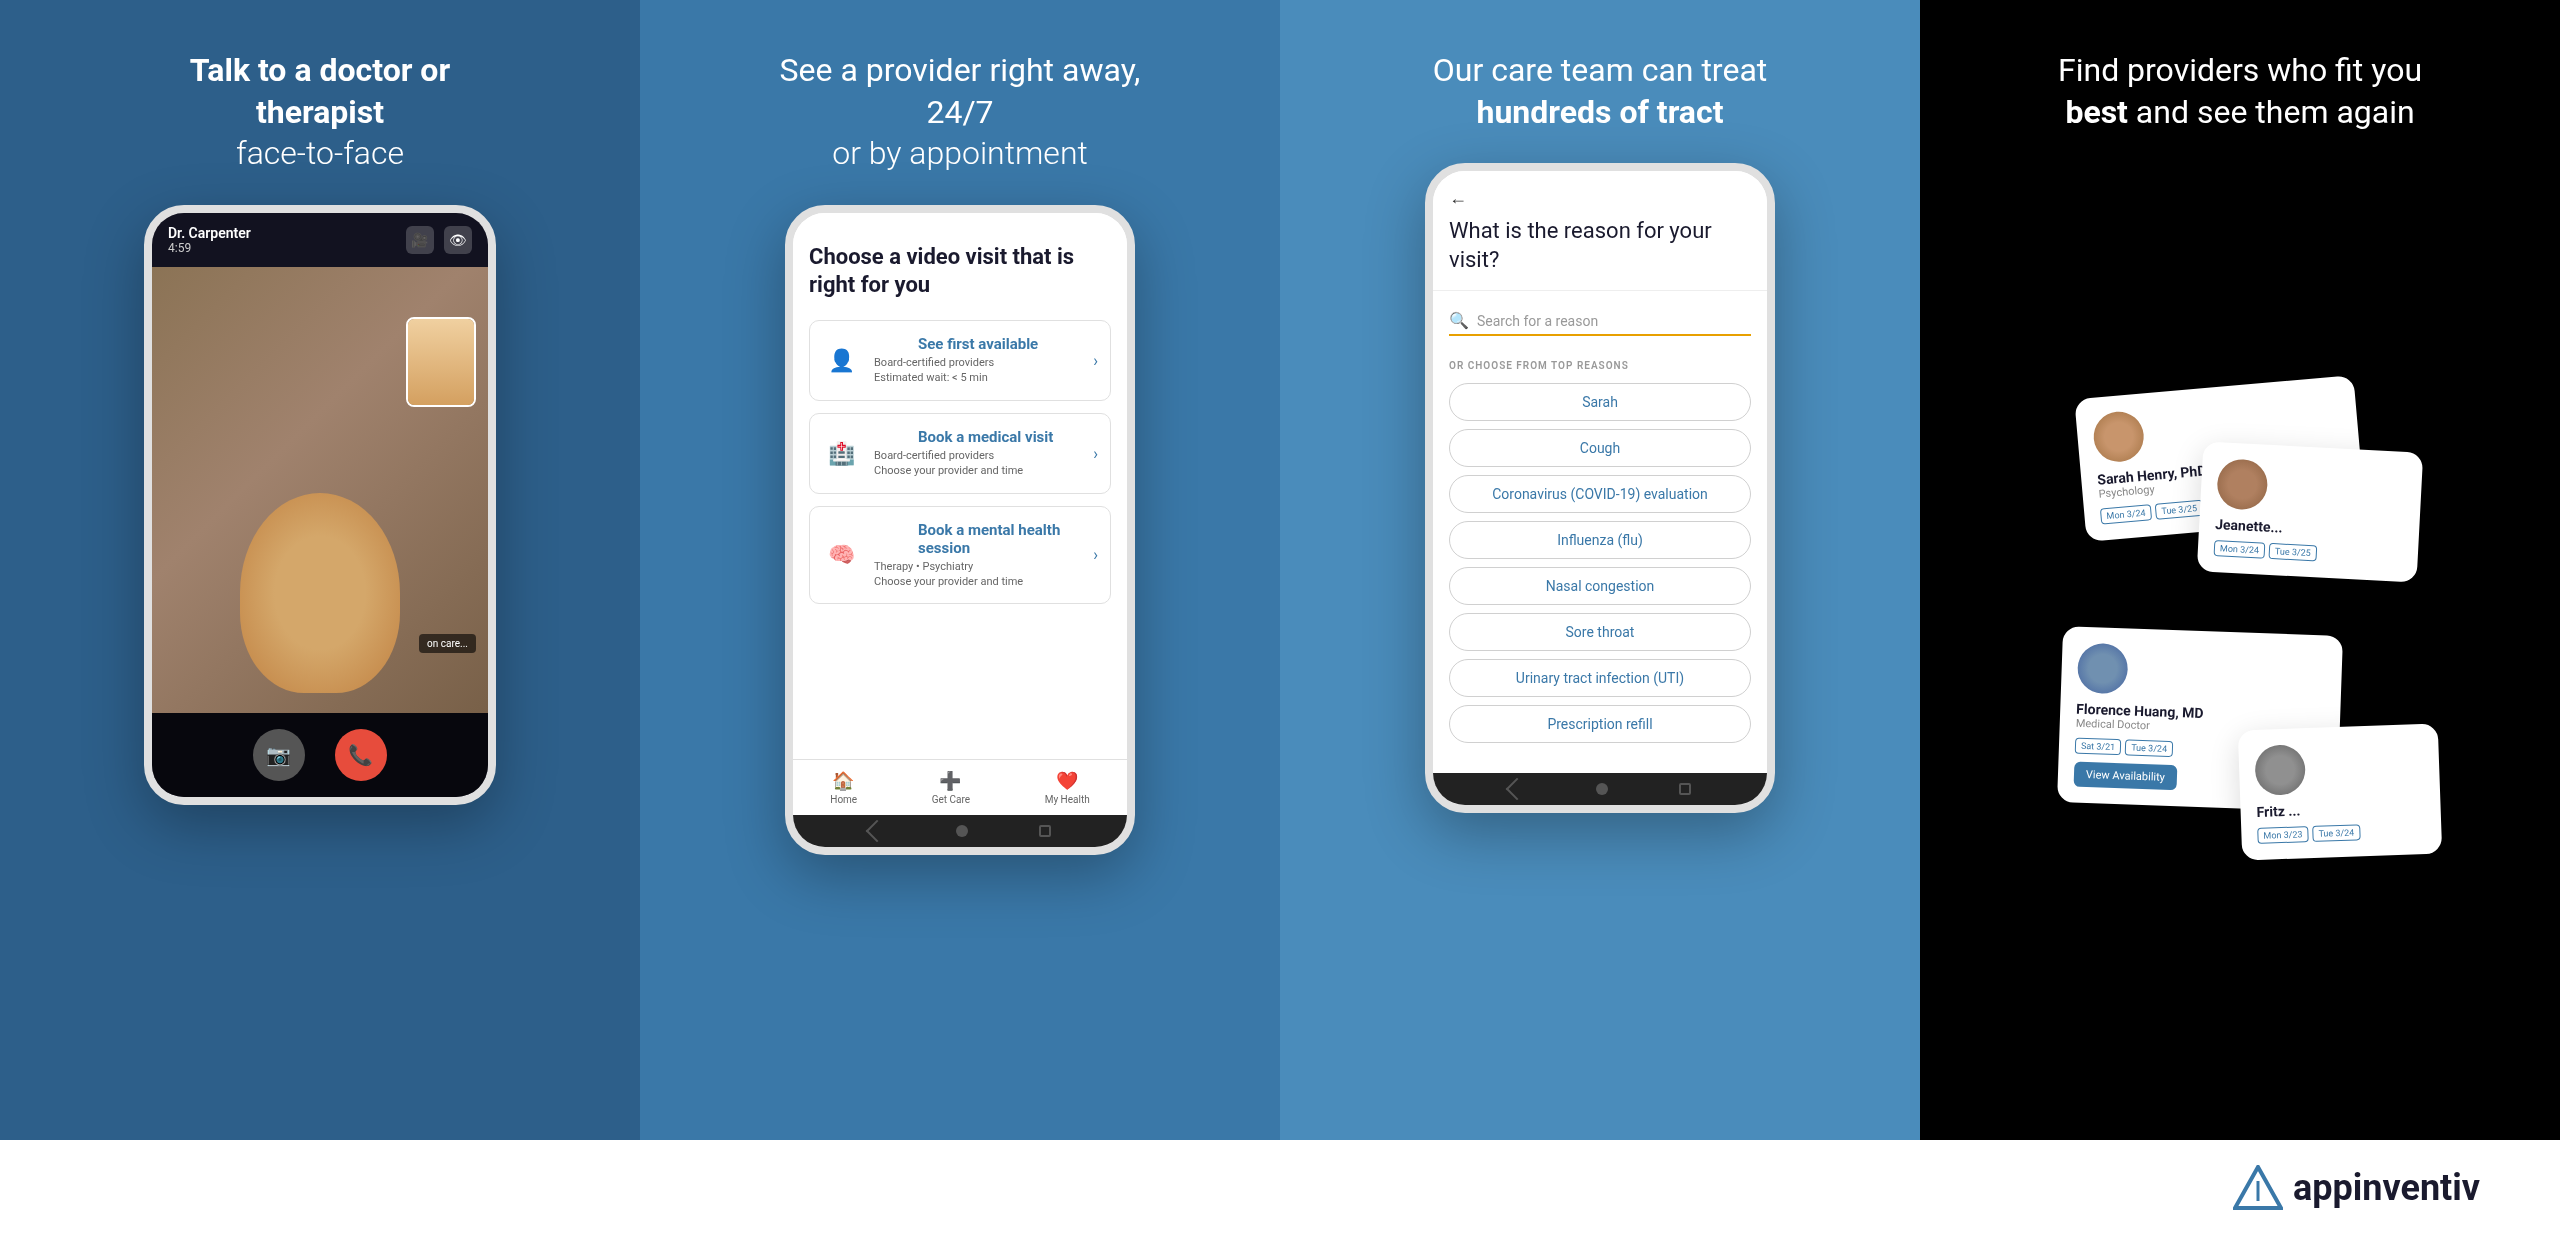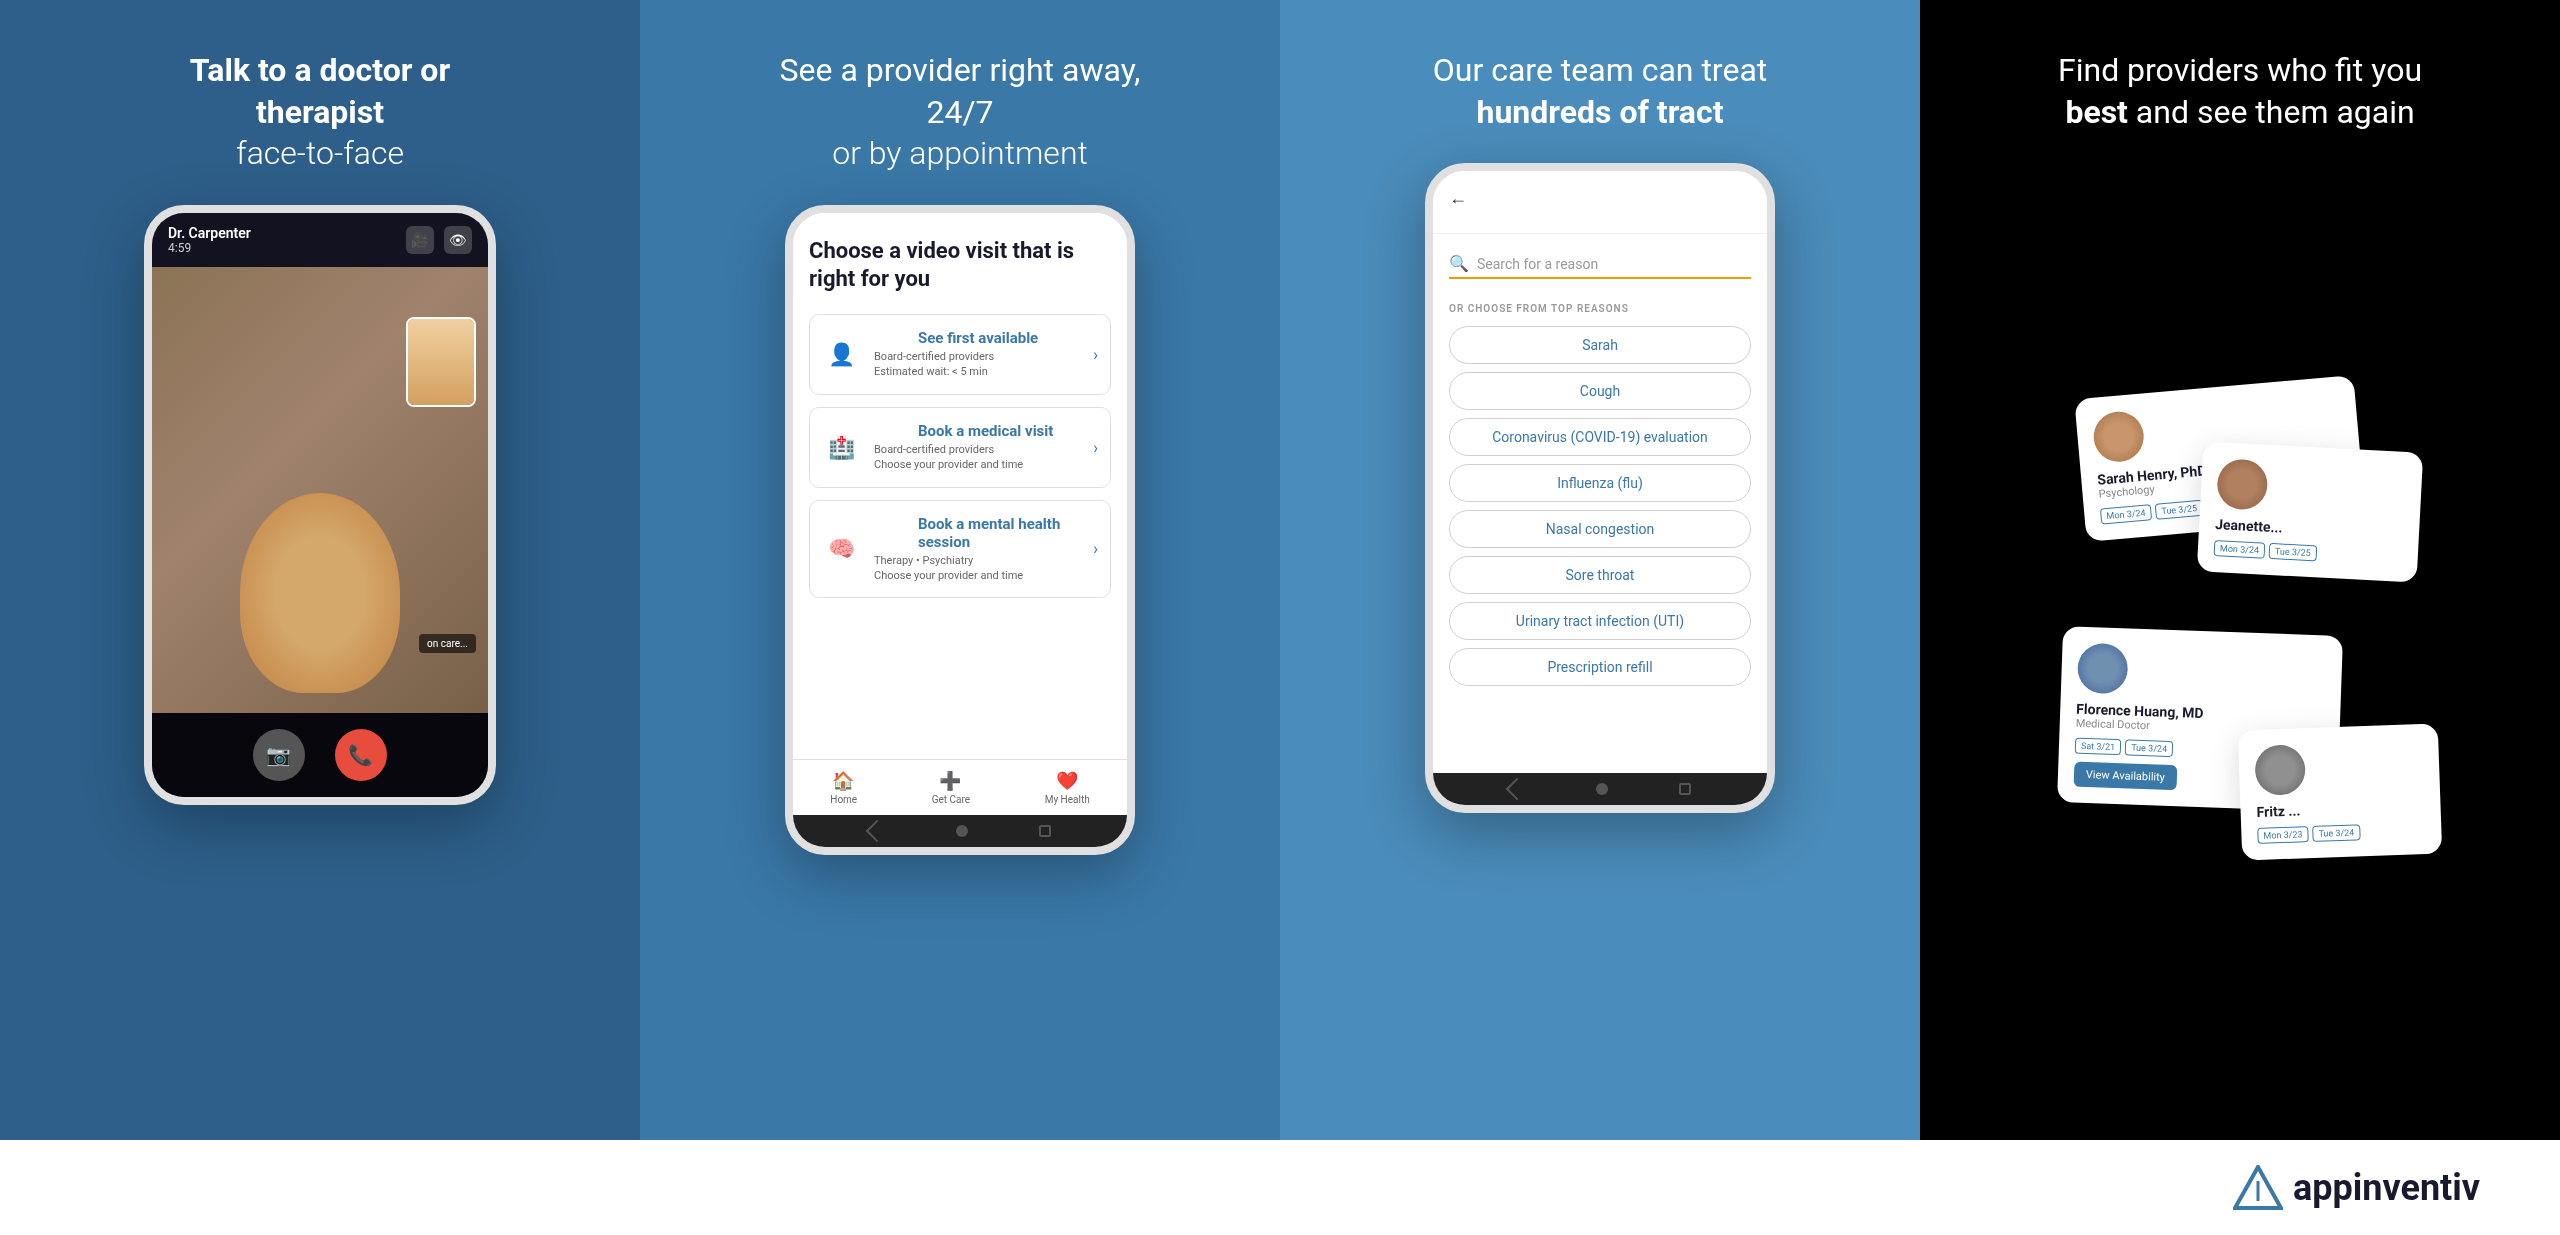--- a/index.html
+++ b/index.html
@@ -171,21 +171,21 @@
 
     .btn-camera { background: #555; color: #fff; }
     .btn-end-call { background: #e74c3c; color: #fff; }
 
     
     .app-screen {
       flex: 1;
       background: #fff;
       display: flex;
       flex-direction: column;
-      padding: 24px 16px;
+      padding: 30px 16px;
     }
 
     .screen-title {
       font-size: 22px;
       font-weight: 700;
       color: #1a1a2e;
       margin-bottom: 20px;
       line-height: 1.3;
     }
 
@@ -636,20 +636,21 @@
   <div class="panel panel-3">
     <div class="panel-title">
       <span>Our care team can treat</span><br>
       <strong>hundreds of tract</strong>
     </div>
 
     <div class="phone-mockup phone-mockup-lg">
       <div class="phone-screen-inner">
         <div class="reason-header">
           <div class="back-arrow">←</div>
+          <div class="reason-title">What is the reason for your visit?</div>
         </div>
 
         <div class="search-container">
           <div class="search-box">
             <span class="search-icon-span">🔍</span>
             <span class="search-placeholder">Search for a reason</span>
           </div>
         </div>
 
         <div class="or-section">OR CHOOSE FROM TOP REASONS</div>

